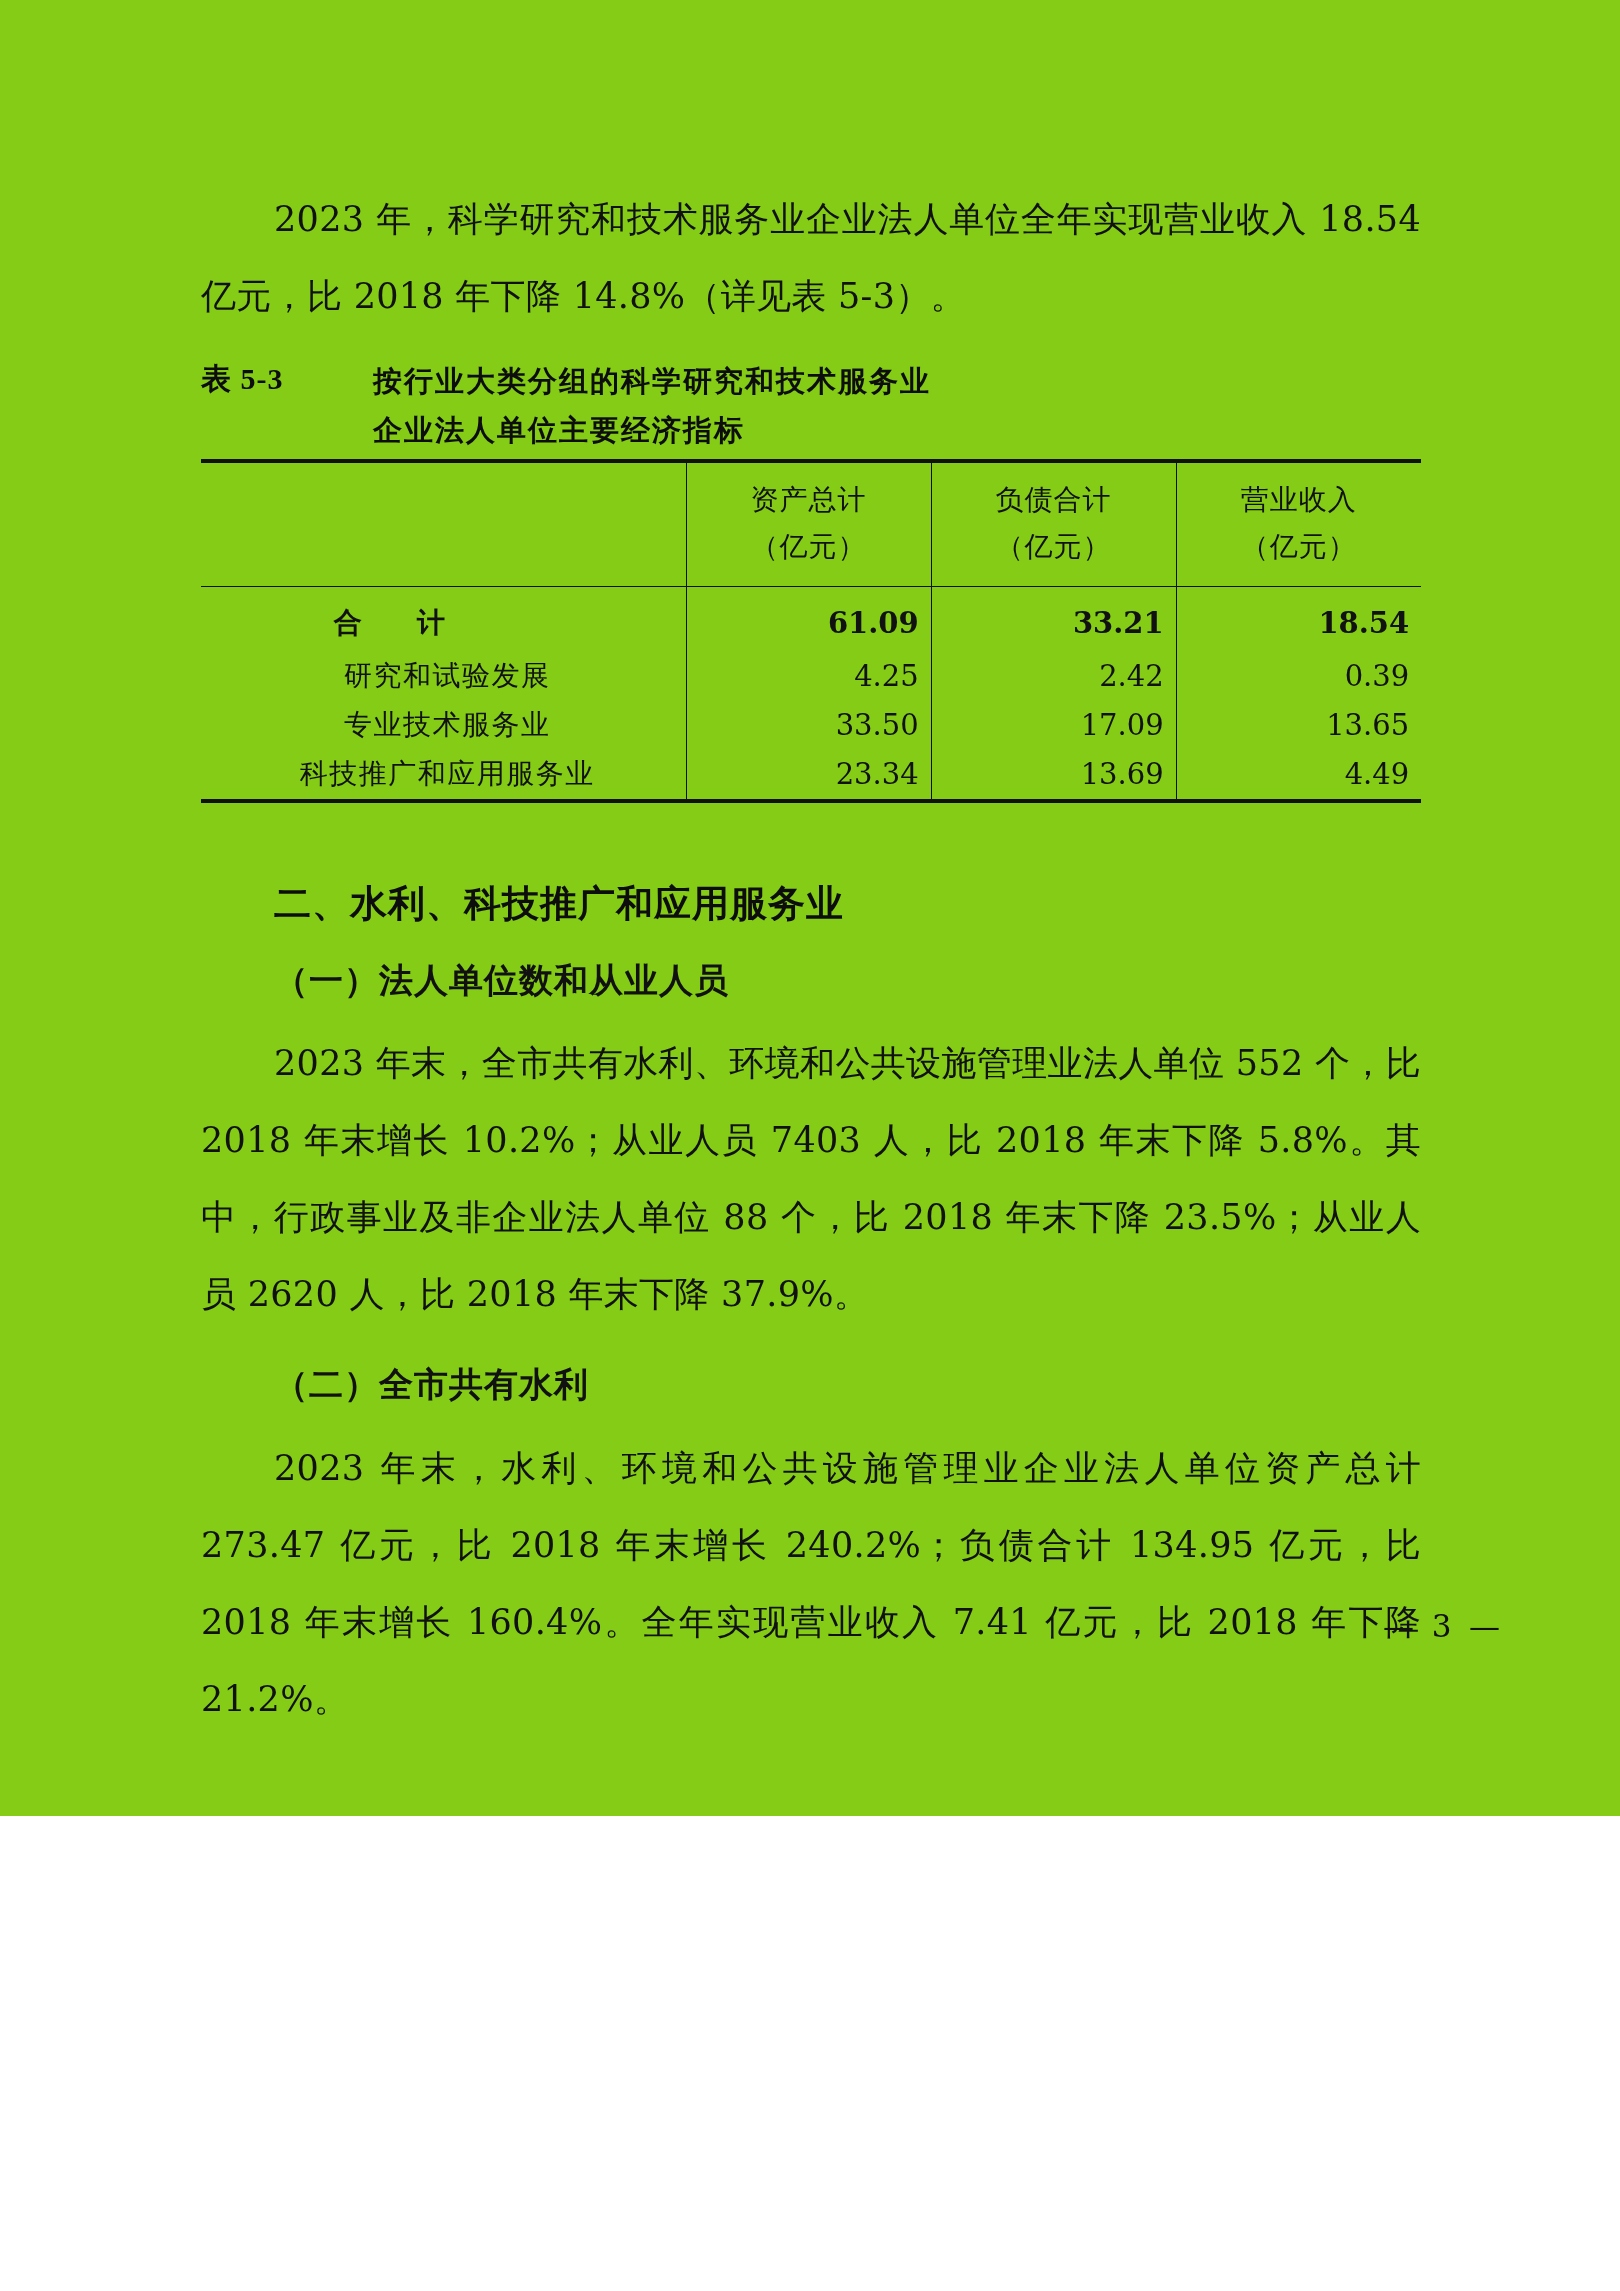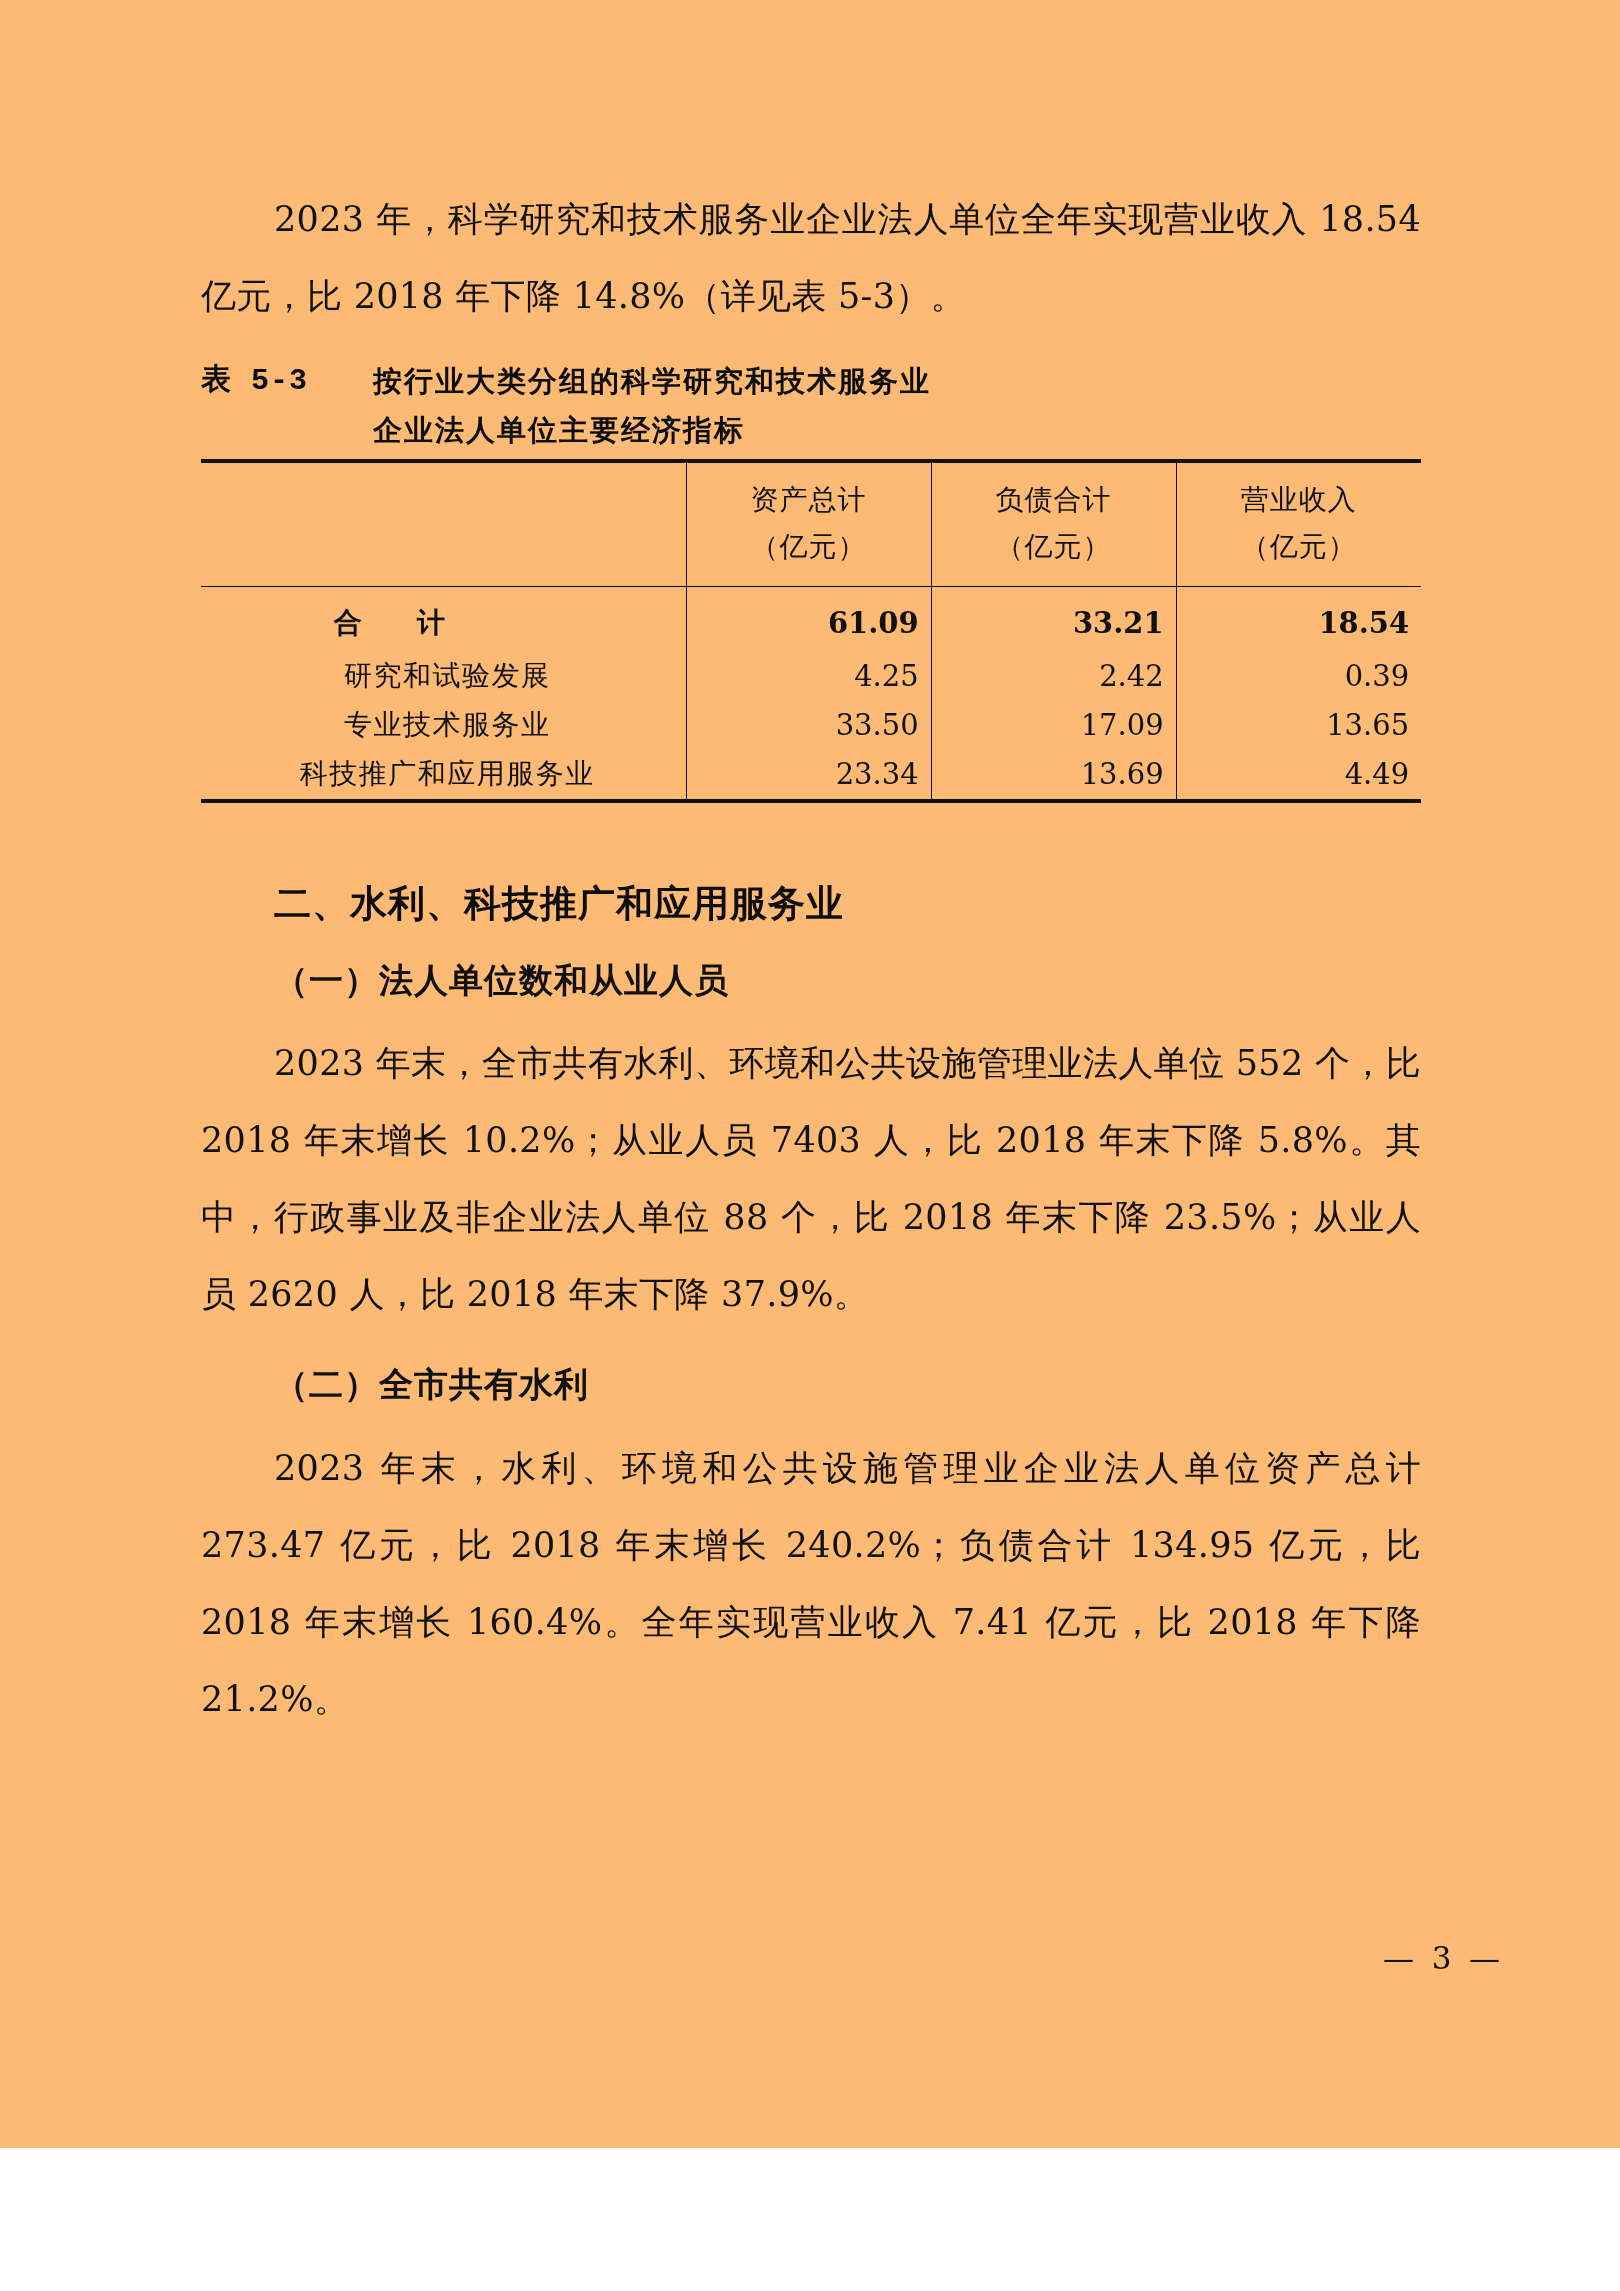--- a/index.html
+++ b/index.html
@@ -7,22 +7,22 @@
     padding: 0;
     background: #ffffff;
   }
   body {
     font-family: "DejaVu Serif", "Liberation Serif", serif;
     color: #0d0d0d;
   }
   #page {
     position: relative;
     width: 1620px;
-    height: 2148px;
-    background: #fdba74;
+    height: 1816px;
+    background: #84cc16;
     overflow: hidden;
     box-sizing: border-box;
   }
   
   #content {
     position: absolute;
     left: 201px;
     top: 181px;
     width: 1220px;
   }
@@ -47,21 +47,21 @@
   
   .table-title {
     margin-top: 23.5px;
     position: relative;
     height: 98px;
   }
   .table-title .tnum {
     position: absolute;
     left: 0;
     top: 0;
-    font-family: Liberation Mono, monospace;
+    font-family: Liberation Serif, serif;
     font-weight: bold;
     font-size: 30px;
     letter-spacing: 1px;
     color: #0d0d0d;
   }
   .table-title .tcap {
     position: absolute;
     left: 172px;
     right: 59px;
     top: -2px;

